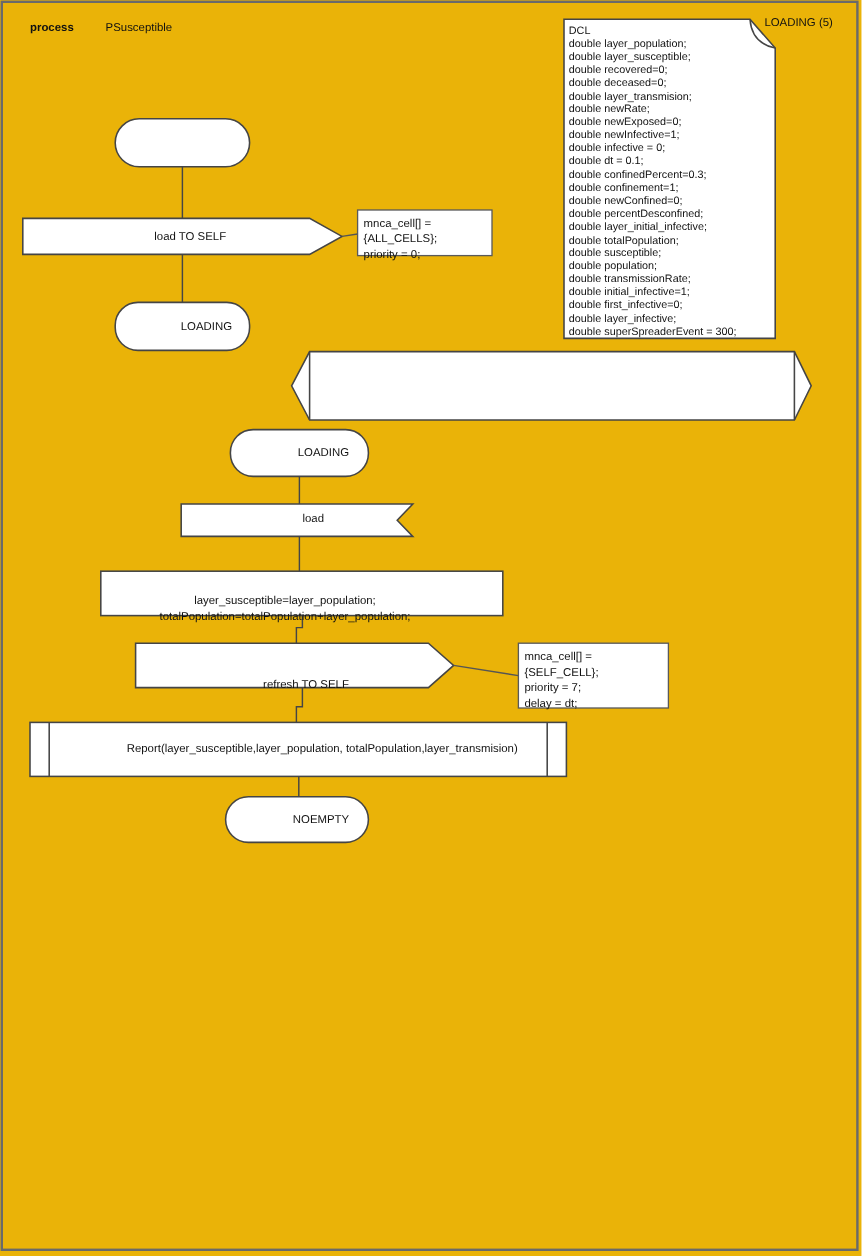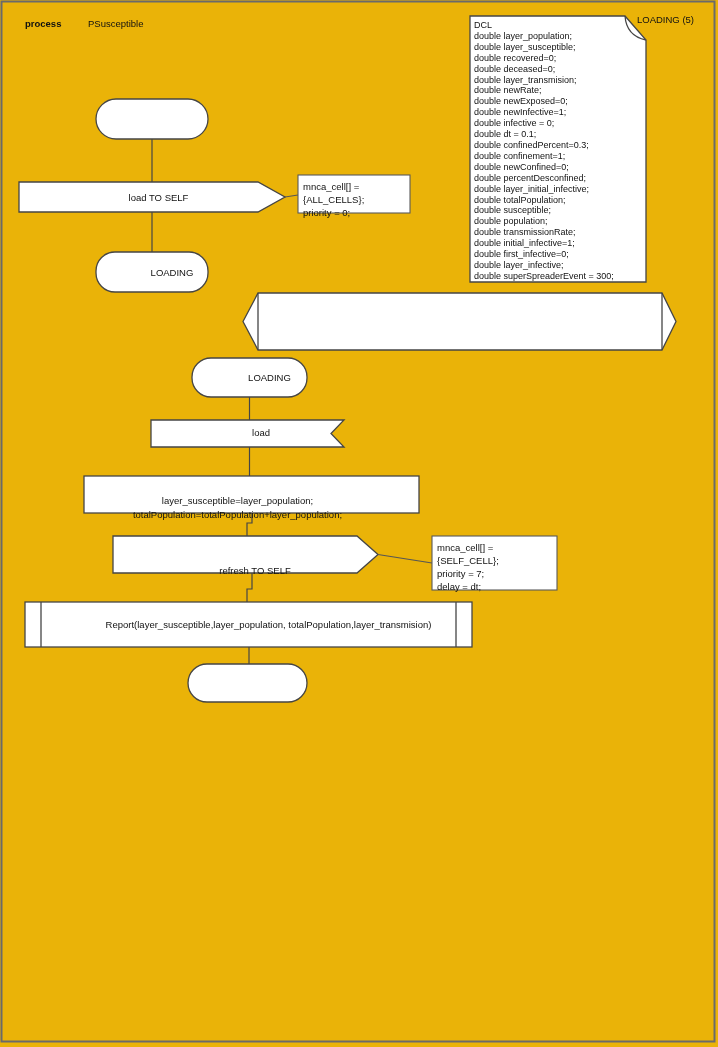--- a/index.html
+++ b/index.html
@@ -104,14 +104,15 @@
   <div class="t c two" style="left:84px;top:476px;width:267px;height:37px;margin-top:13px;">layer_susceptible=layer_population;
 totalPopulation=totalPopulation+layer_population;</div>
 
   <div class="t c" style="left:113px;top:536px;width:244px;height:37px;margin-top:16px;">refresh TO SELF</div>
   <div class="t" style="left:437px;top:541px;width:118px;">mnca_cell[] = {SELF_CELL};
 priority = 7;
 delay = dt;</div>
 
   <div class="t c" style="left:41px;top:602px;width:415px;height:45px;">Report(layer_susceptible,layer_population, totalPopulation,layer_transmision)</div>
 
+  <div class="t c" style="left:188px;top:664px;width:119px;height:38px;">NOEMPTY</div>
 
 </div>
 
 </body></html>

